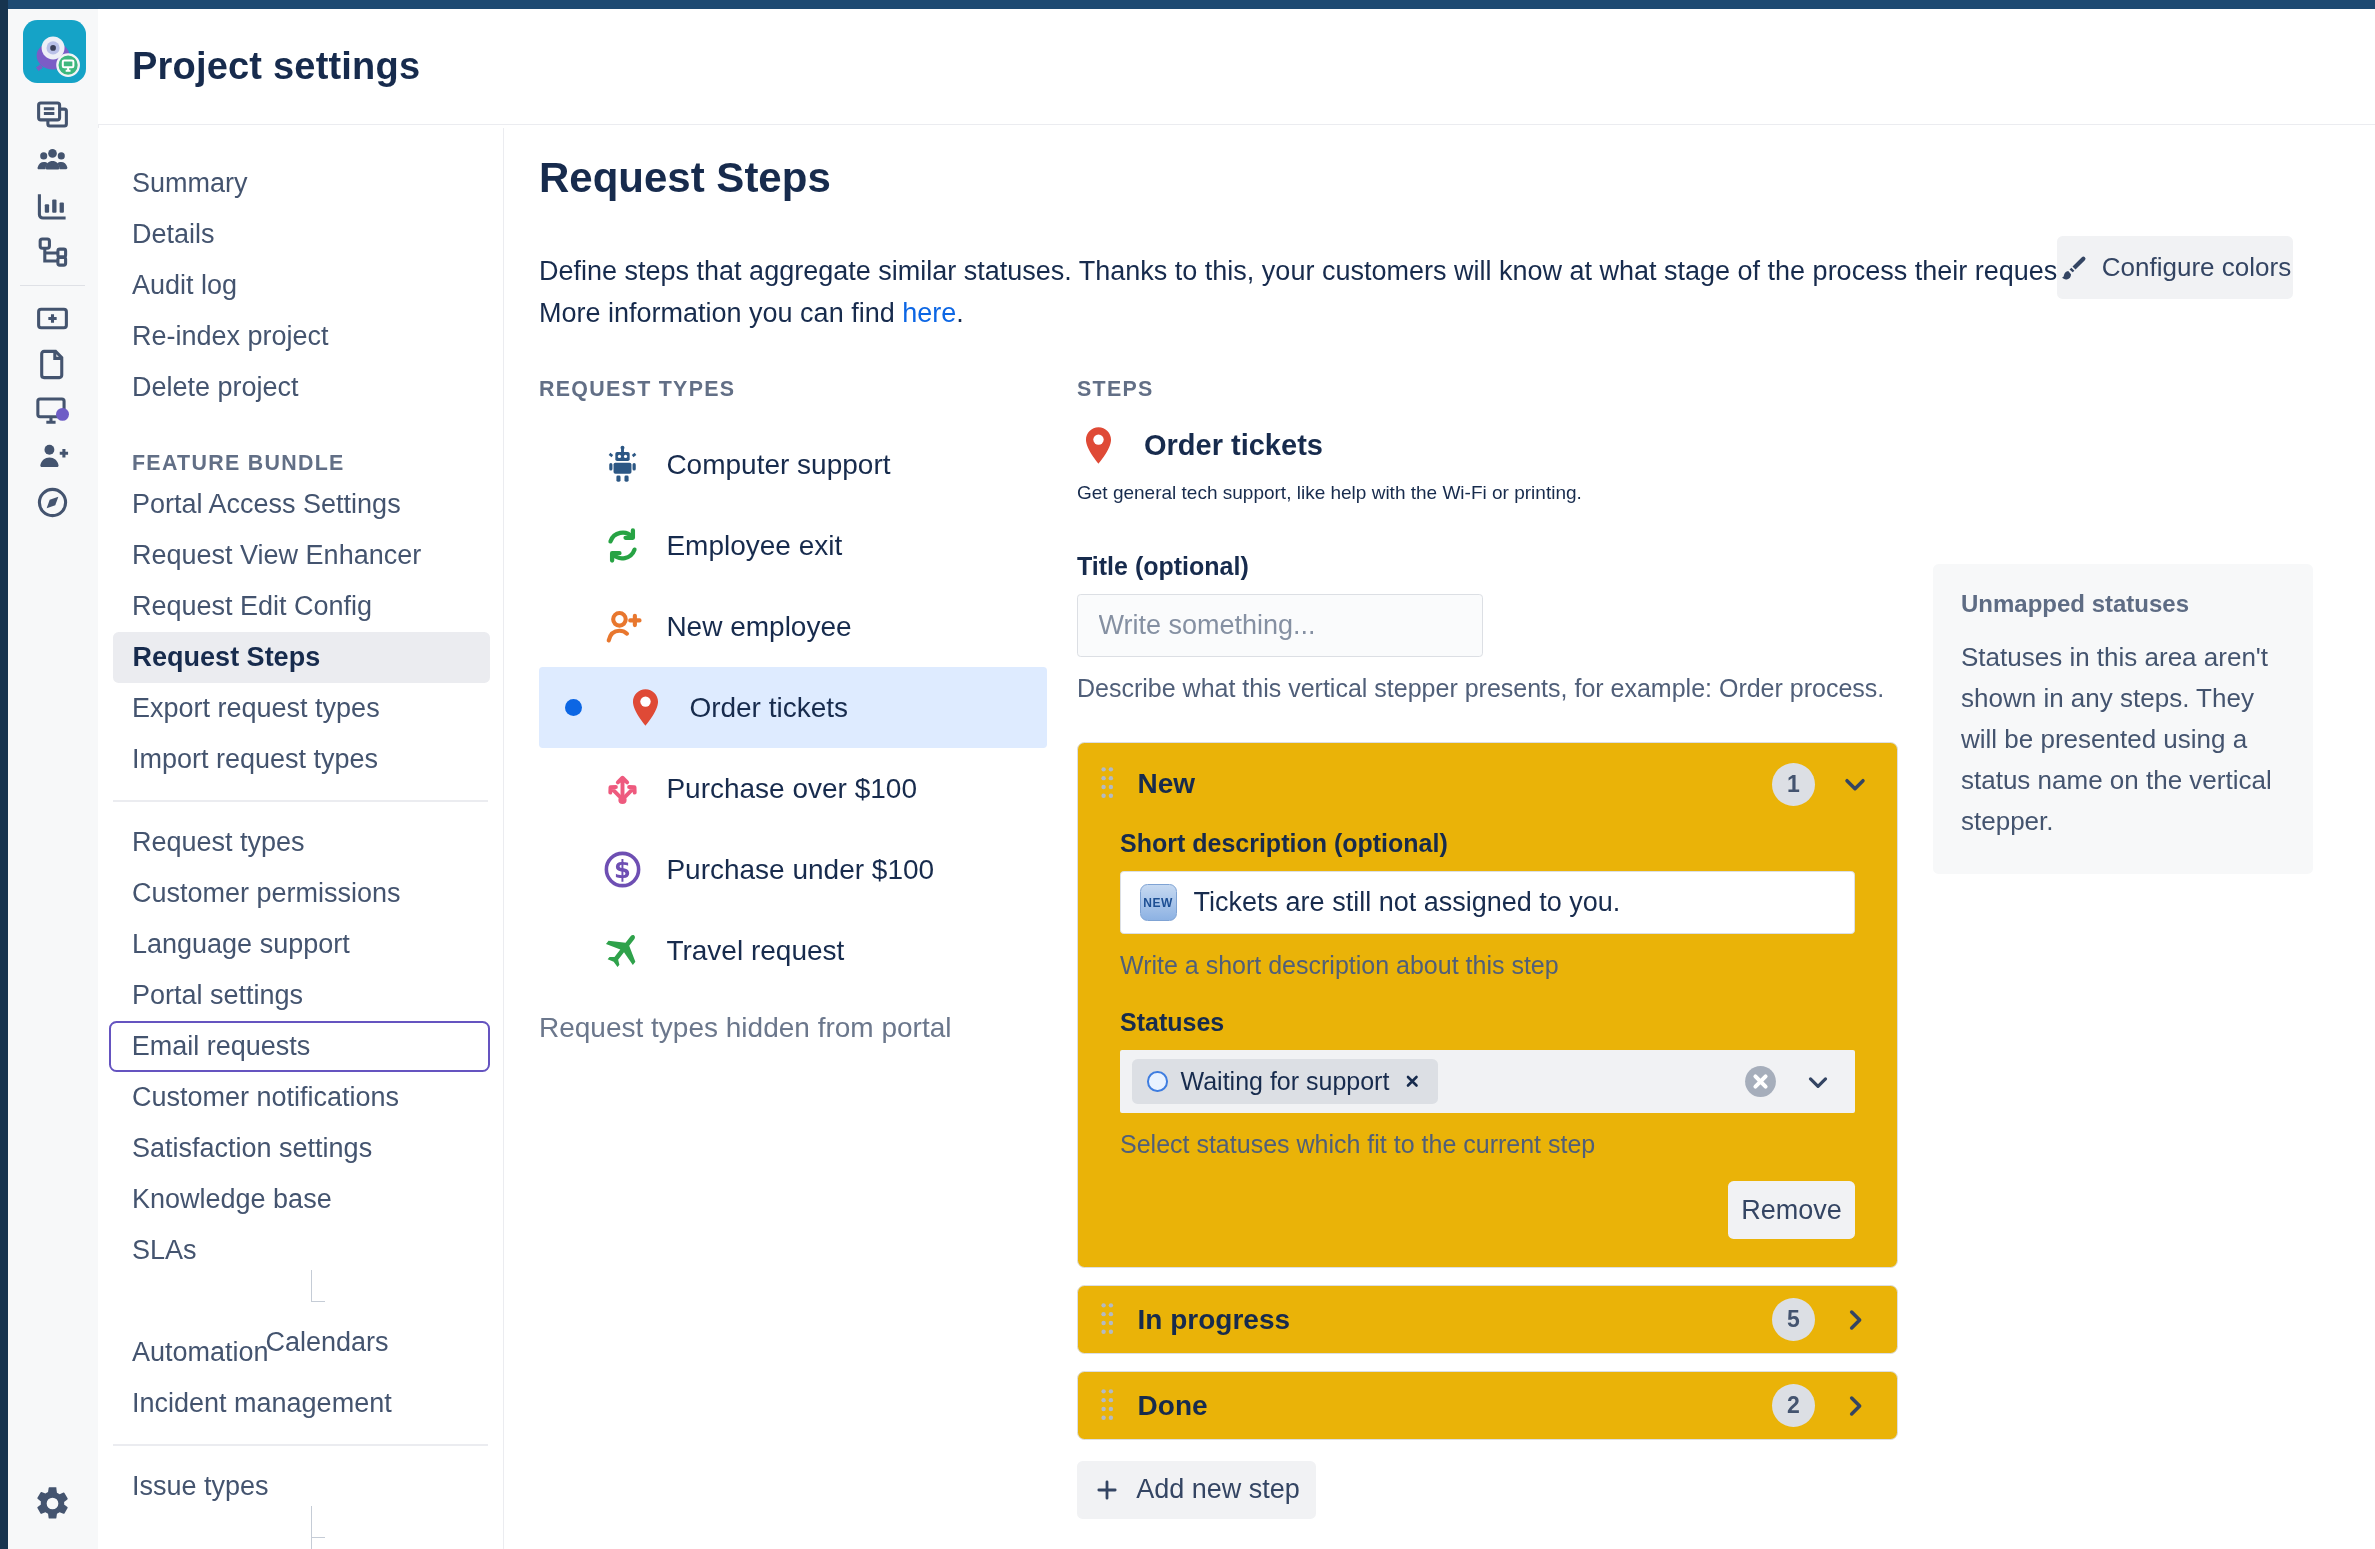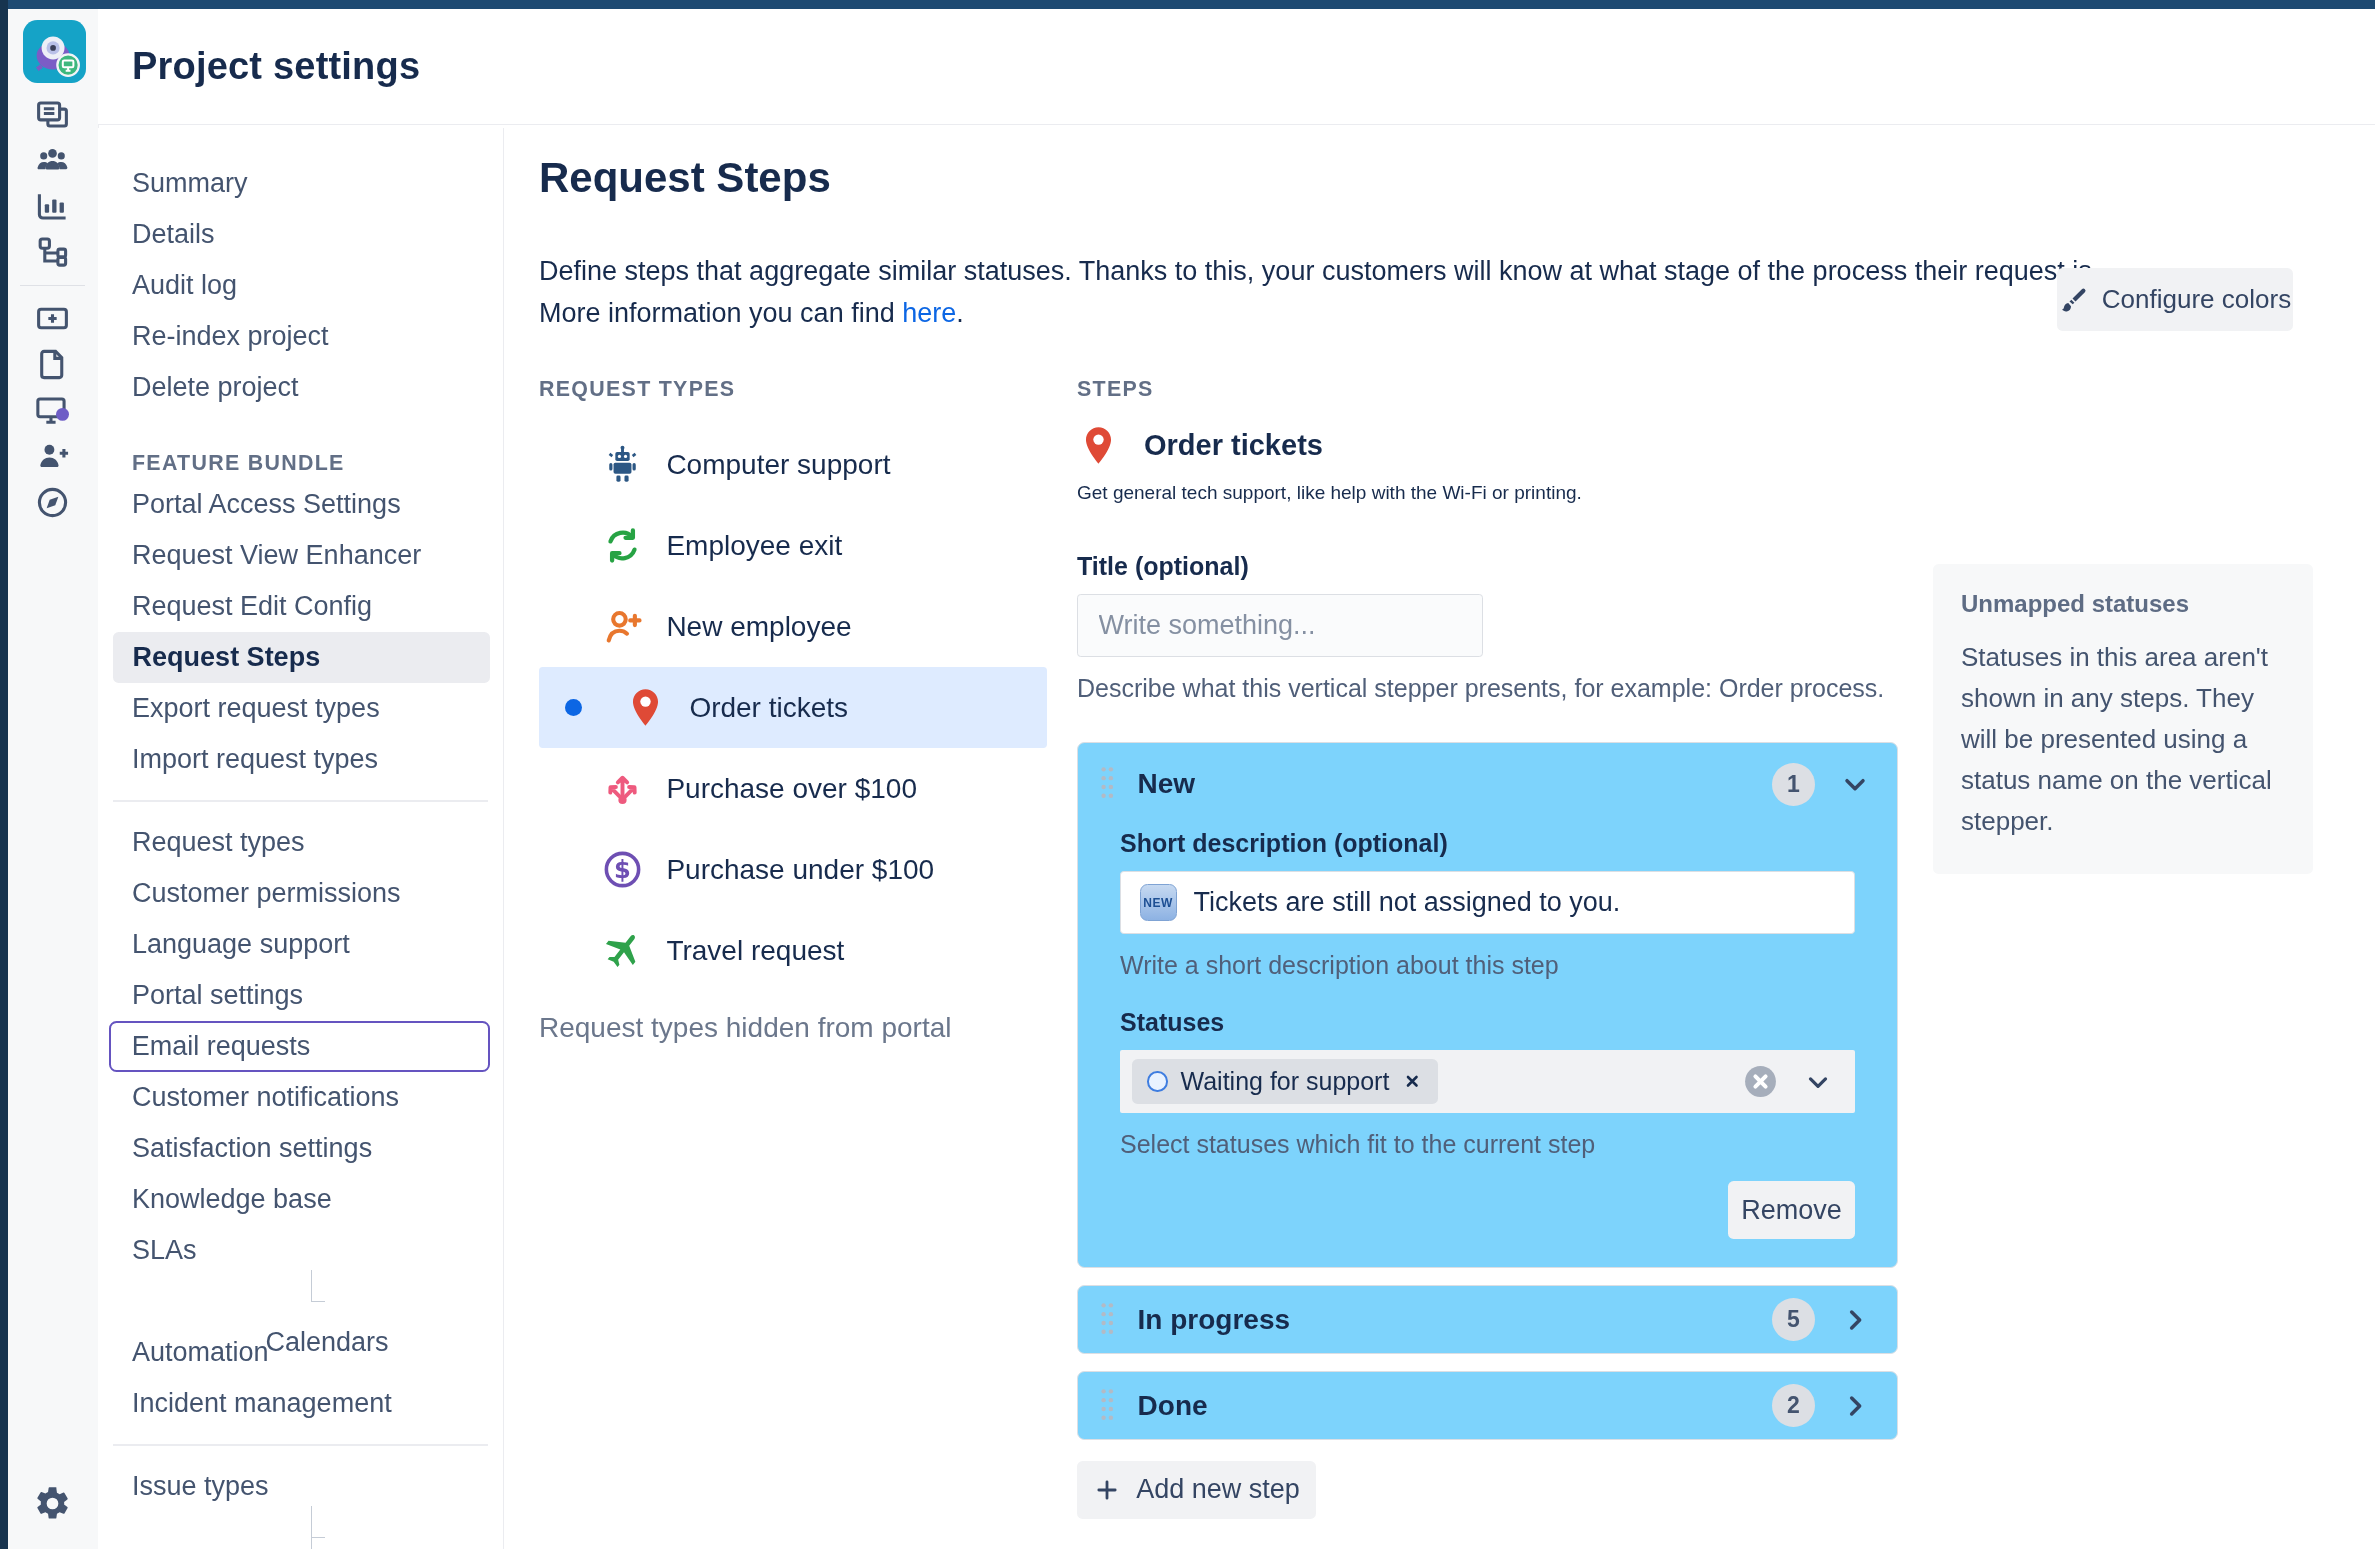--- a/index.html
+++ b/index.html
@@ -29,21 +29,21 @@
   .nav-divider{height:1.9px;background:#EBECF0;margin:15px 15px 15px 15px;}
   .nav-child{padding-left:53px;flex-direction:column;}
   .tree{position:relative;width:18.6px;height:51px;margin-right:13px;flex:none;}
   .tree::before{content:"";position:absolute;left:0;top:-5.6px;height:32px;border-left:1.9px solid #C5CCD6;}
   .tree::after{content:"";position:absolute;left:0;top:25px;width:14px;border-top:1.9px solid #C5CCD6;}
   .tree.cont::before{height:62px;}
   
   .page-title{position:absolute;left:539px;top:154px;font-size:42px;font-weight:700;color:#172B4D;}
   .page-desc{position:absolute;left:539px;top:250px;font-size:27px;line-height:42px;color:#172B4D;}
   .page-desc a{color:#0C66E4;text-decoration:none;cursor:pointer;}
-  .btn-configure{position:absolute;left:2057px;top:268px;width:236px;height:63px;background:#F1F2F4;border-radius:5.6px;
+  .btn-configure{position:absolute;left:2057px;top:236px;width:236px;height:63px;background:#F1F2F4;border-radius:5.6px;
                  display:flex;align-items:center;justify-content:center;gap:13px;font-size:26px;font-weight:500;color:#344563;cursor:pointer;}
   .btn-configure svg{width:30px;height:30px;}
   
   .col-label{font-size:21.4px;font-weight:700;color:#626F86;letter-spacing:1.3px;}
   .rt-col{position:absolute;left:539px;top:377px;width:508px;}
   .rt-list{margin-top:22.4px;}
   .rt-item{height:81px;display:flex;align-items:center;padding-left:62px;font-size:28px;color:#172B4D;gap:22.4px;border-radius:3.7px;cursor:pointer;box-sizing:border-box;}
   .rt-item.selected{background:#DEEBFF;padding-left:26px;}
   .rt-dot{width:17px;height:17px;border-radius:50%;background:#0C66E4;margin-right:19.6px;flex:none;}
   .rt-icon{width:43px;height:43px;flex:none;}
@@ -52,21 +52,21 @@
   .steps-col{position:absolute;left:1077px;top:377px;width:821px;}
   .step-type-head{margin-top:22.4px;display:flex;align-items:center;gap:24px;}
   .step-type-head svg{width:43px;height:43px;}
   .step-type-name{font-size:29px;font-weight:600;color:#172B4D;}
   .step-type-desc{margin-top:15px;font-size:19px;color:#172B4D;}
   .field-label{margin-top:48px;font-size:25px;font-weight:700;color:#172B4D;}
   .title-input{margin-top:13px;width:406px;height:63px;box-sizing:border-box;border:1.9px solid #DCDFE4;border-radius:3.7px;background:#FAFBFC;
                font-size:27px;color:#172B4D;padding:0 20.5px;font-family:"Liberation Sans",sans-serif;outline:none;}
   .title-input::placeholder{color:#8590A2;}
   .field-helper{margin-top:17px;font-size:25px;color:#505F79;}
-  .step-card{margin-top:39px;border:1.9px solid #DCDFE4;border-radius:7.5px;background:#7dd3fc;box-sizing:border-box;}
+  .step-card{margin-top:39px;border:1.9px solid #DCDFE4;border-radius:7.5px;background:#eab308;box-sizing:border-box;}
   .step-card-header{height:82px;display:flex;align-items:center;padding:0 26px 0 18.6px;cursor:pointer;}
   .drag-handle{width:22.4px;height:48px;display:flex;align-items:center;cursor:grab;}
   .drag-handle svg{width:20.5px;height:48px;}
   .step-name{margin-left:18.6px;font-size:28px;font-weight:700;color:#172B4D;flex:1;}
   .count-badge{min-width:43px;height:43px;border-radius:21.4px;background:#DCDFE4;display:flex;align-items:center;justify-content:center;
                font-size:23px;font-weight:600;color:#44546F;}
   .chev{margin-left:24px;width:32px;height:32px;cursor:pointer;}
   .step-card-body{padding:0 42px 28px 42px;}
   .desc-input{margin-top:13px;height:63px;box-sizing:border-box;border:1.9px solid #DCDFE4;border-radius:3.7px;background:#fff;
               display:flex;align-items:center;gap:17px;padding:0 18.6px;font-size:27px;color:#172B4D;cursor:text;}

